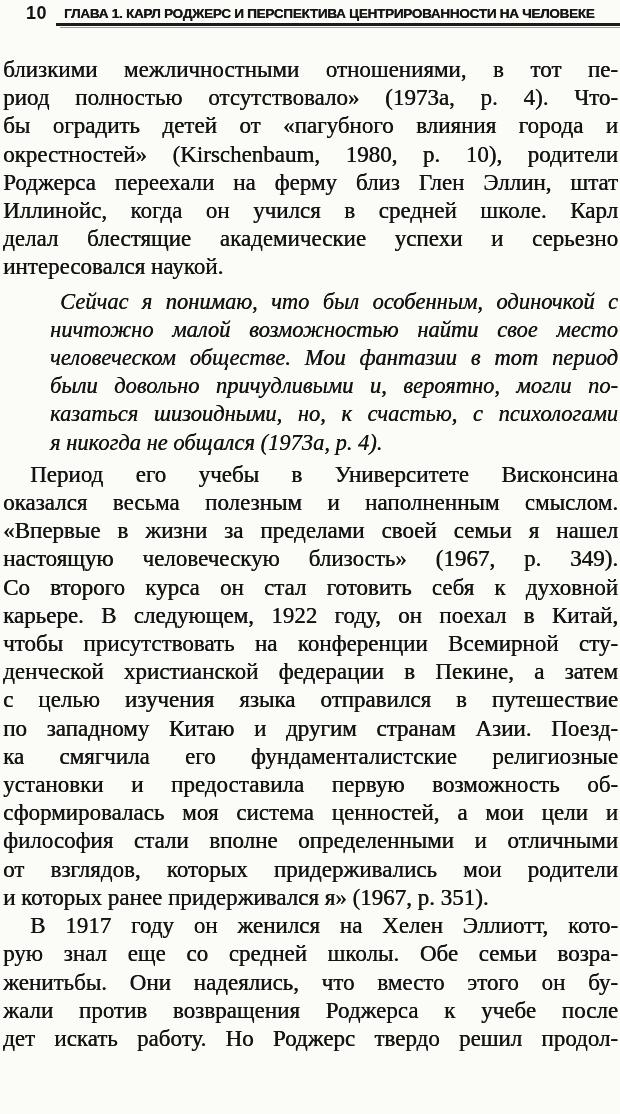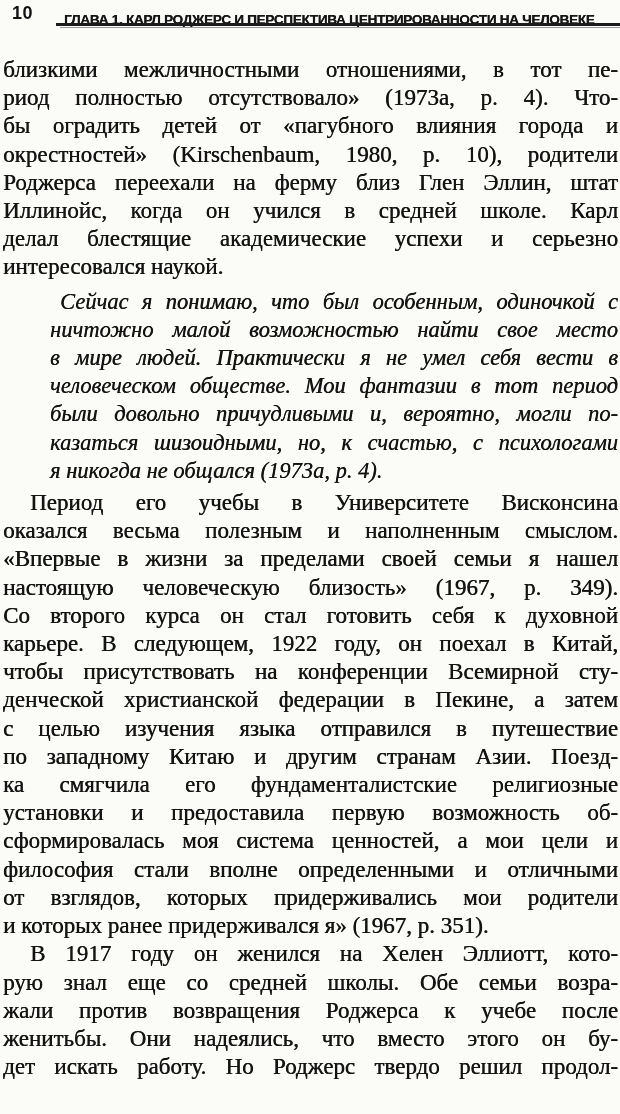--- a/index.html
+++ b/index.html
@@ -15,30 +15,30 @@
     width: 620px;
     height: 1114px;
   }
   
   .running-header {
     position: relative;
     height: 30px;
   }
   .page-number {
     position: absolute;
-    left: 12px;
+    left: 26px;
     top: 3px;
     font: 700 18px/20px "Liberation Sans", "DejaVu Sans", sans-serif;
     letter-spacing: 0.5px;
     color: #111;
   }
   .chapter-title {
     position: absolute;
     left: 64px;
-    top: 12px;
+    top: 6px;
     right: 2px;
     font: 700 13.5px/15px "Liberation Sans", "DejaVu Sans", sans-serif;
     letter-spacing: -0.25px;
     white-space: nowrap;
     color: #161616;
     text-shadow: 0.3px 0 #161616;
   }
   .header-rule {
     position: absolute;
     left: 56px;
@@ -98,21 +98,20 @@
         <div class="line">бы оградить детей от «пагубного влияния города и</div>
         <div class="line">окрестностей» (Kirschenbaum, 1980, p. 10), родители</div>
         <div class="line">Роджерса переехали на ферму близ Глен Эллин, штат</div>
         <div class="line">Иллинойс, когда он учился в средней школе. Карл</div>
         <div class="line">делал блестящие академические успехи и серьезно</div>
         <div class="line last">интересовался наукой.</div>
       </div>
       <div class="block quote">
         <div class="line" style="padding-left: 10px;">Сейчас я понимаю, что был особенным, одиночкой с</div>
         <div class="line">ничтожно малой возможностью найти свое место</div>
-        <div class="line">в мире людей. Практически я не умел себя вести в</div>
         <div class="line">человеческом обществе. Мои фантазии в тот период</div>
         <div class="line">были довольно причудливыми и, вероятно, могли по-</div>
         <div class="line">казаться шизоидными, но, к счастью, с психологами</div>
         <div class="line last">я никогда не общался (1973a, p. 4).</div>
       </div>
       <div class="block paragraph">
         <div class="line" style="padding-left: 27px;">Период его учебы в Университете Висконсина</div>
         <div class="line">оказался весьма полезным и наполненным смыслом.</div>
         <div class="line">«Впервые в жизни за пределами своей семьи я нашел</div>
         <div class="line">настоящую человеческую близость» (1967, p. 349).</div>
@@ -125,18 +124,18 @@
         <div class="line">ка смягчила его фундаменталистские религиозные</div>
         <div class="line">установки и предоставила первую возможность об-</div>
         <div class="line">сформировалась моя система ценностей, а мои цели и</div>
         <div class="line">философия стали вполне определенными и отличными</div>
         <div class="line">от взглядов, которых придерживались мои родители</div>
         <div class="line last">и которых ранее придерживался я» (1967, p. 351).</div>
       </div>
       <div class="block paragraph">
         <div class="line" style="padding-left: 27px;">В 1917 году он женился на Хелен Эллиотт, кото-</div>
         <div class="line">рую знал еще со средней школы. Обе семьи возра-</div>
+        <div class="line">женитьбы. Они надеялись, что вместо этого он бу-</div>
         <div class="line">жали против возвращения Роджерса к учебе после</div>
-        <div class="line">женитьбы. Они надеялись, что вместо этого он бу-</div>
         <div class="line">дет искать работу. Но Роджерс твердо решил продол-</div>
       </div>
     </main>
 </div>
 
 </body></html>

